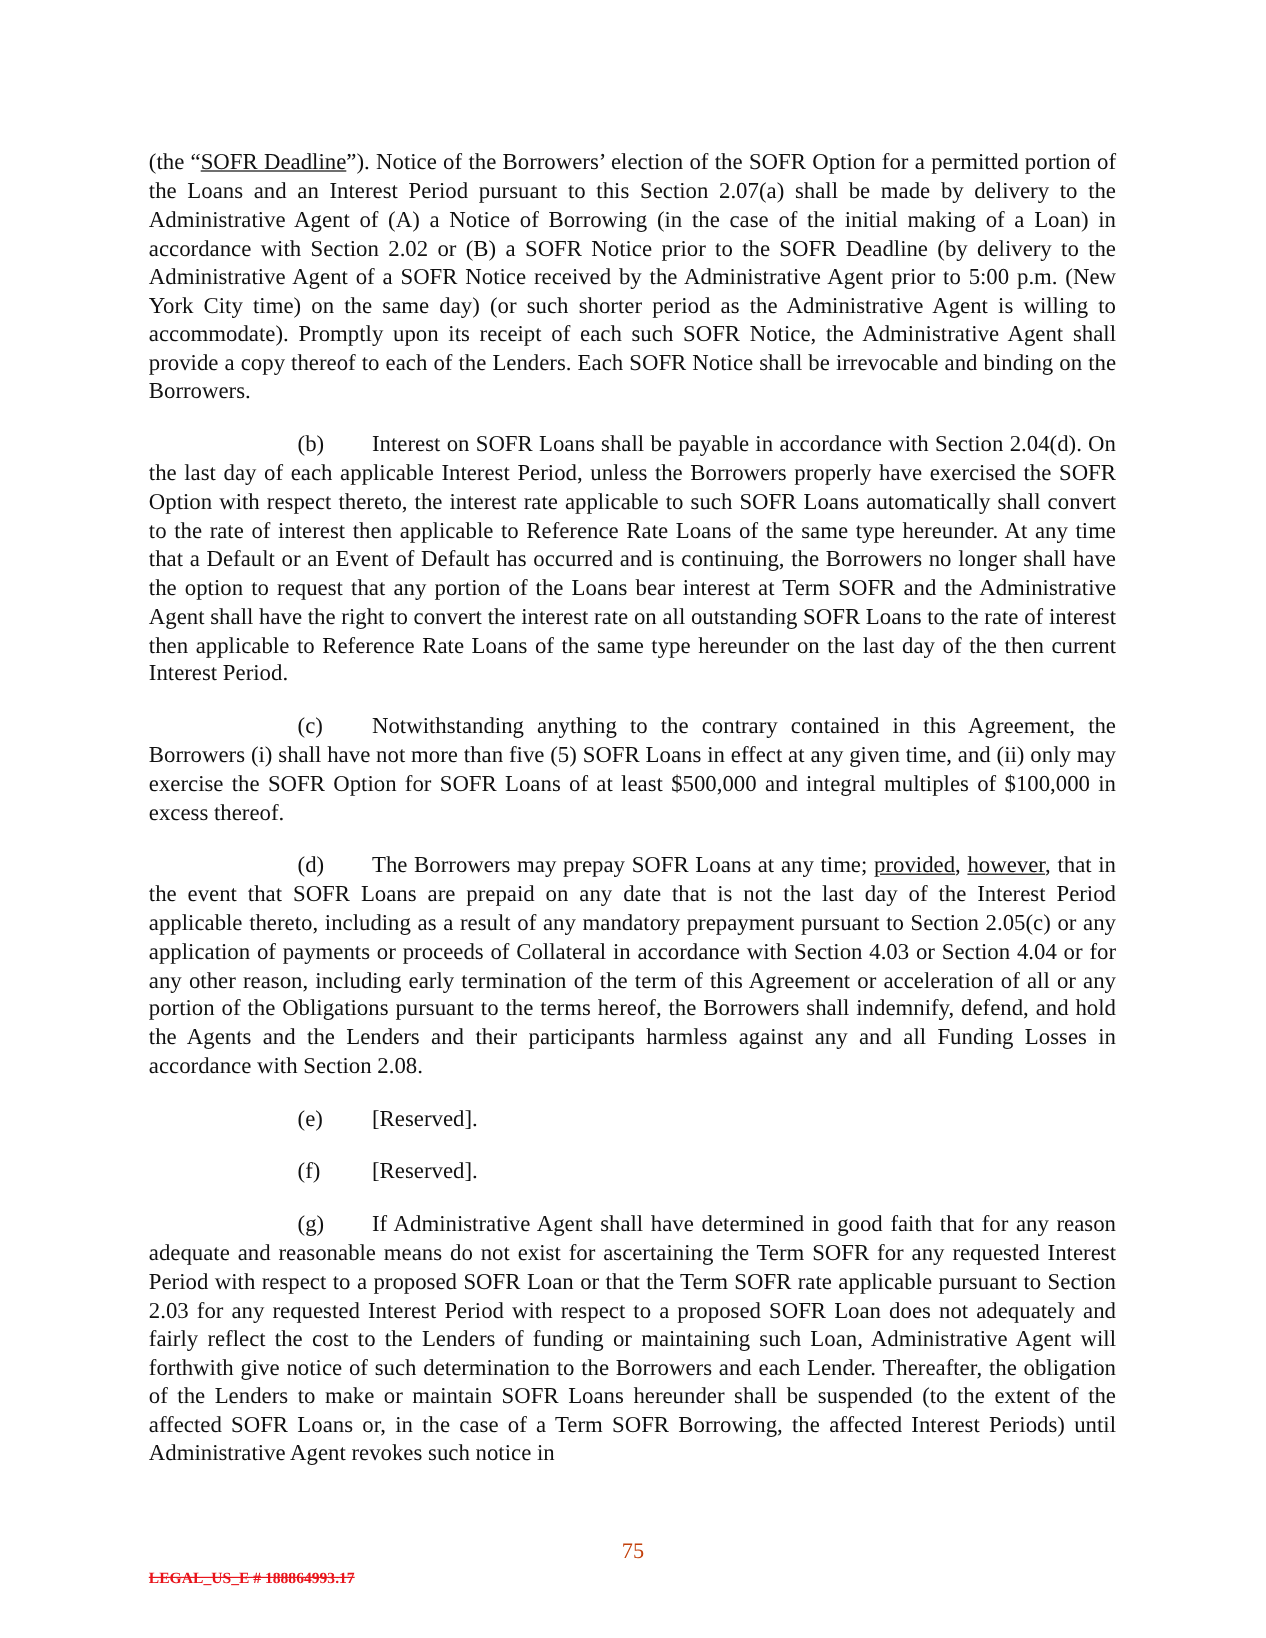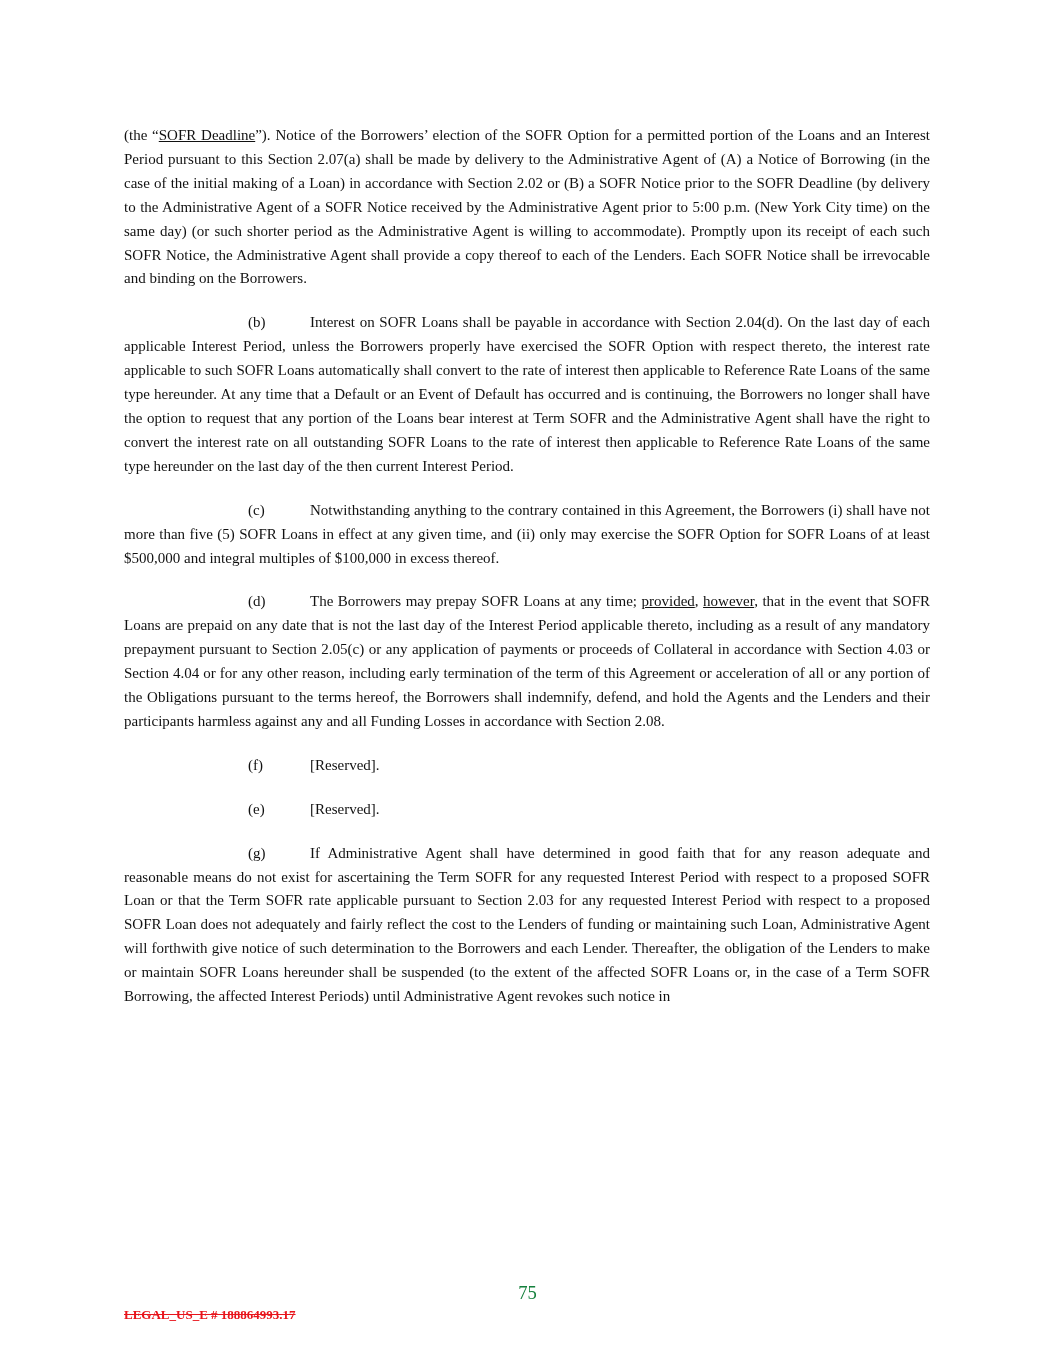--- a/index.html
+++ b/index.html
@@ -1,49 +1,49 @@
 <!DOCTYPE html>
 <html><head>
 <meta charset="utf-8">
 <style>
   html, body { margin: 0; padding: 0; background: #ffffff; }
   body { width: 1055px; height: 1365px; position: relative; overflow: hidden; }
   .page {
     position: absolute; left: 124px; top: 124px; width: 806px;
-    font-family: "Liberation Serif", serif; font-size: 15px; line-height: 23.9px;
+    font-family: "Liberation Serif", serif; font-size: 19px; line-height: 23.9px;
     color: #111111; text-align: justify;
   }
   .para { margin: 0 0 20px 0; }
   .para.indent .lbl { display: inline-block; margin-left: 124px; width: 62px; }
   .u { text-decoration: underline; }
   .reserved { margin: 0 0 20px 0; }
   .reserved .lbl { display: inline-block; margin-left: 124px; width: 62px; }
   .page-number {
     position: absolute; top: 1282px; left: 0; width: 1055px; text-align: center;
-    font-family: "Liberation Serif", serif; font-size: 18.6px; color: #15803d;
+    font-family: "Liberation Serif", serif; font-size: 18.6px; color: #c2410c;
   }
   .footer-id {
     position: absolute; top: 1307px; left: 124px;
     font-family: "Liberation Serif", serif; font-size: 13px; font-weight: bold;
     color: #e8141b; text-decoration: line-through;
   }
 </style>
 </head>
 <body>
 
 <div class="page">
   <p class="para"><span>(the “</span><span class="u">SOFR Deadline</span><span>”).  Notice of the Borrowers’ election of the SOFR Option for a permitted portion of the Loans and an Interest Period pursuant to this Section 2.07(a) shall be made by delivery to the Administrative Agent of (A) a Notice of Borrowing (in the case of the initial making of a Loan) in accordance with Section 2.02 or (B) a SOFR Notice prior to the SOFR Deadline (by delivery to the Administrative Agent of a SOFR Notice received by the Administrative Agent prior to 5:00 p.m. (New York City time) on the same day) (or such shorter period as the Administrative Agent is willing to accommodate).  Promptly upon its receipt of each such SOFR Notice, the Administrative Agent shall provide a copy thereof to each of the Lenders.  Each SOFR Notice shall be irrevocable and binding on the Borrowers.</span></p>
 
   <p class="para indent"><span class="lbl">(b)</span><span>Interest on SOFR Loans shall be payable in accordance with Section 2.04(d).  On the last day of each applicable Interest Period, unless the Borrowers properly have exercised the SOFR Option with respect thereto, the interest rate applicable to such SOFR Loans automatically shall convert to the rate of interest then applicable to Reference Rate Loans of the same type hereunder.  At any time that a Default or an Event of Default has occurred and is continuing, the Borrowers no longer shall have the option to request that any portion of the Loans bear interest at Term SOFR and the Administrative Agent shall have the right to convert the interest rate on all outstanding SOFR Loans to the rate of interest then applicable to Reference Rate Loans of the same type hereunder on the last day of the then current Interest Period.</span></p>
 
   <p class="para indent"><span class="lbl">(c)</span><span>Notwithstanding anything to the contrary contained in this Agreement, the Borrowers (i) shall have not more than five (5) SOFR Loans in effect at any given time, and (ii) only may exercise the SOFR Option for SOFR Loans of at least $500,000 and integral multiples of $100,000 in excess thereof.</span></p>
 
   <p class="para indent"><span class="lbl">(d)</span><span>The Borrowers may prepay SOFR Loans at any time; </span><span class="u">provided</span><span>, </span><span class="u">however</span><span>, that in the event that SOFR Loans are prepaid on any date that is not the last day of the Interest Period applicable thereto, including as a result of any mandatory prepayment pursuant to Section 2.05(c) or any application of payments or proceeds of Collateral in accordance with Section 4.03 or Section 4.04 or for any other reason, including early termination of the term of this Agreement or acceleration of all or any portion of the Obligations pursuant to the terms hereof, the Borrowers shall indemnify, defend, and hold the Agents and the Lenders and their participants harmless against any and all Funding Losses in accordance with Section 2.08.</span></p>
 
+  <p class="reserved"><span class="lbl">(e)</span><span>[Reserved].</span></p>
+
   <p class="reserved"><span class="lbl">(f)</span><span>[Reserved].</span></p>
-
-  <p class="reserved"><span class="lbl">(e)</span><span>[Reserved].</span></p>
 
   <p class="para indent"><span class="lbl">(g)</span><span>If Administrative Agent shall have determined in good faith that for any reason adequate and reasonable means do not exist for ascertaining the Term SOFR for any requested Interest Period with respect to a proposed SOFR Loan or that the Term SOFR rate applicable pursuant to Section 2.03 for any requested Interest Period with respect to a proposed SOFR Loan does not adequately and fairly reflect the cost to the Lenders of funding or maintaining such Loan, Administrative Agent will forthwith give notice of such determination to the Borrowers and each Lender.  Thereafter, the obligation of the Lenders to make or maintain SOFR Loans hereunder shall be suspended (to the extent of the affected SOFR Loans or, in the case of a Term SOFR Borrowing, the affected Interest Periods) until Administrative Agent revokes such notice in</span></p>
 </div>
 
 <div class="page-number">75</div>
 <div class="footer-id">LEGAL_US_E # 188864993.17</div>
 
 </body></html>

